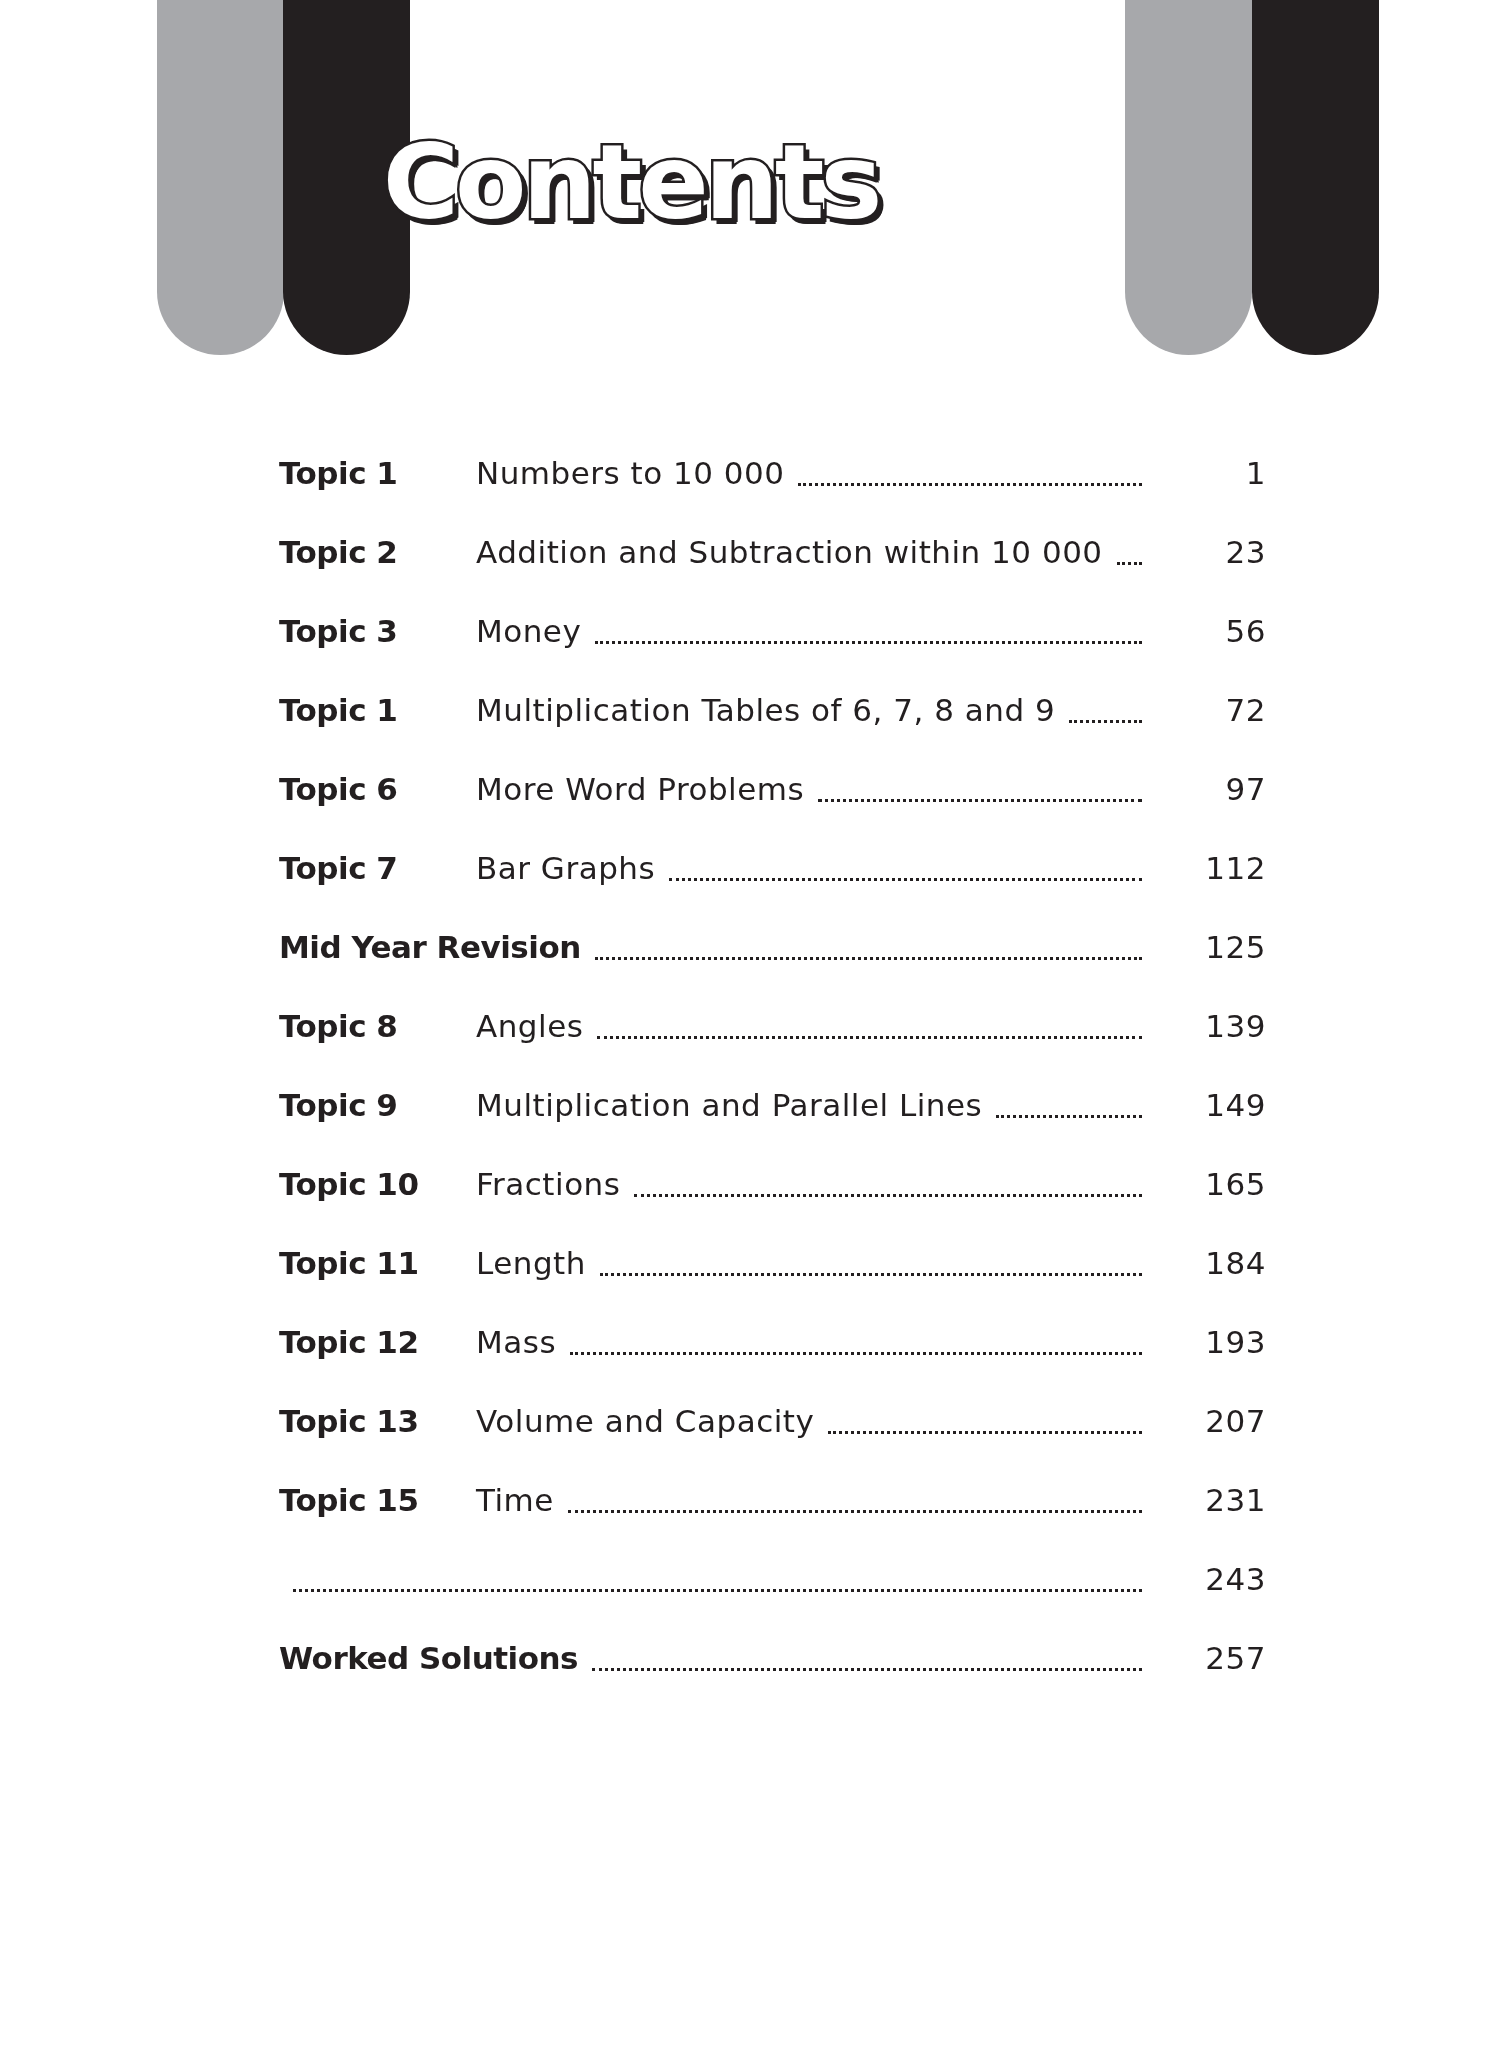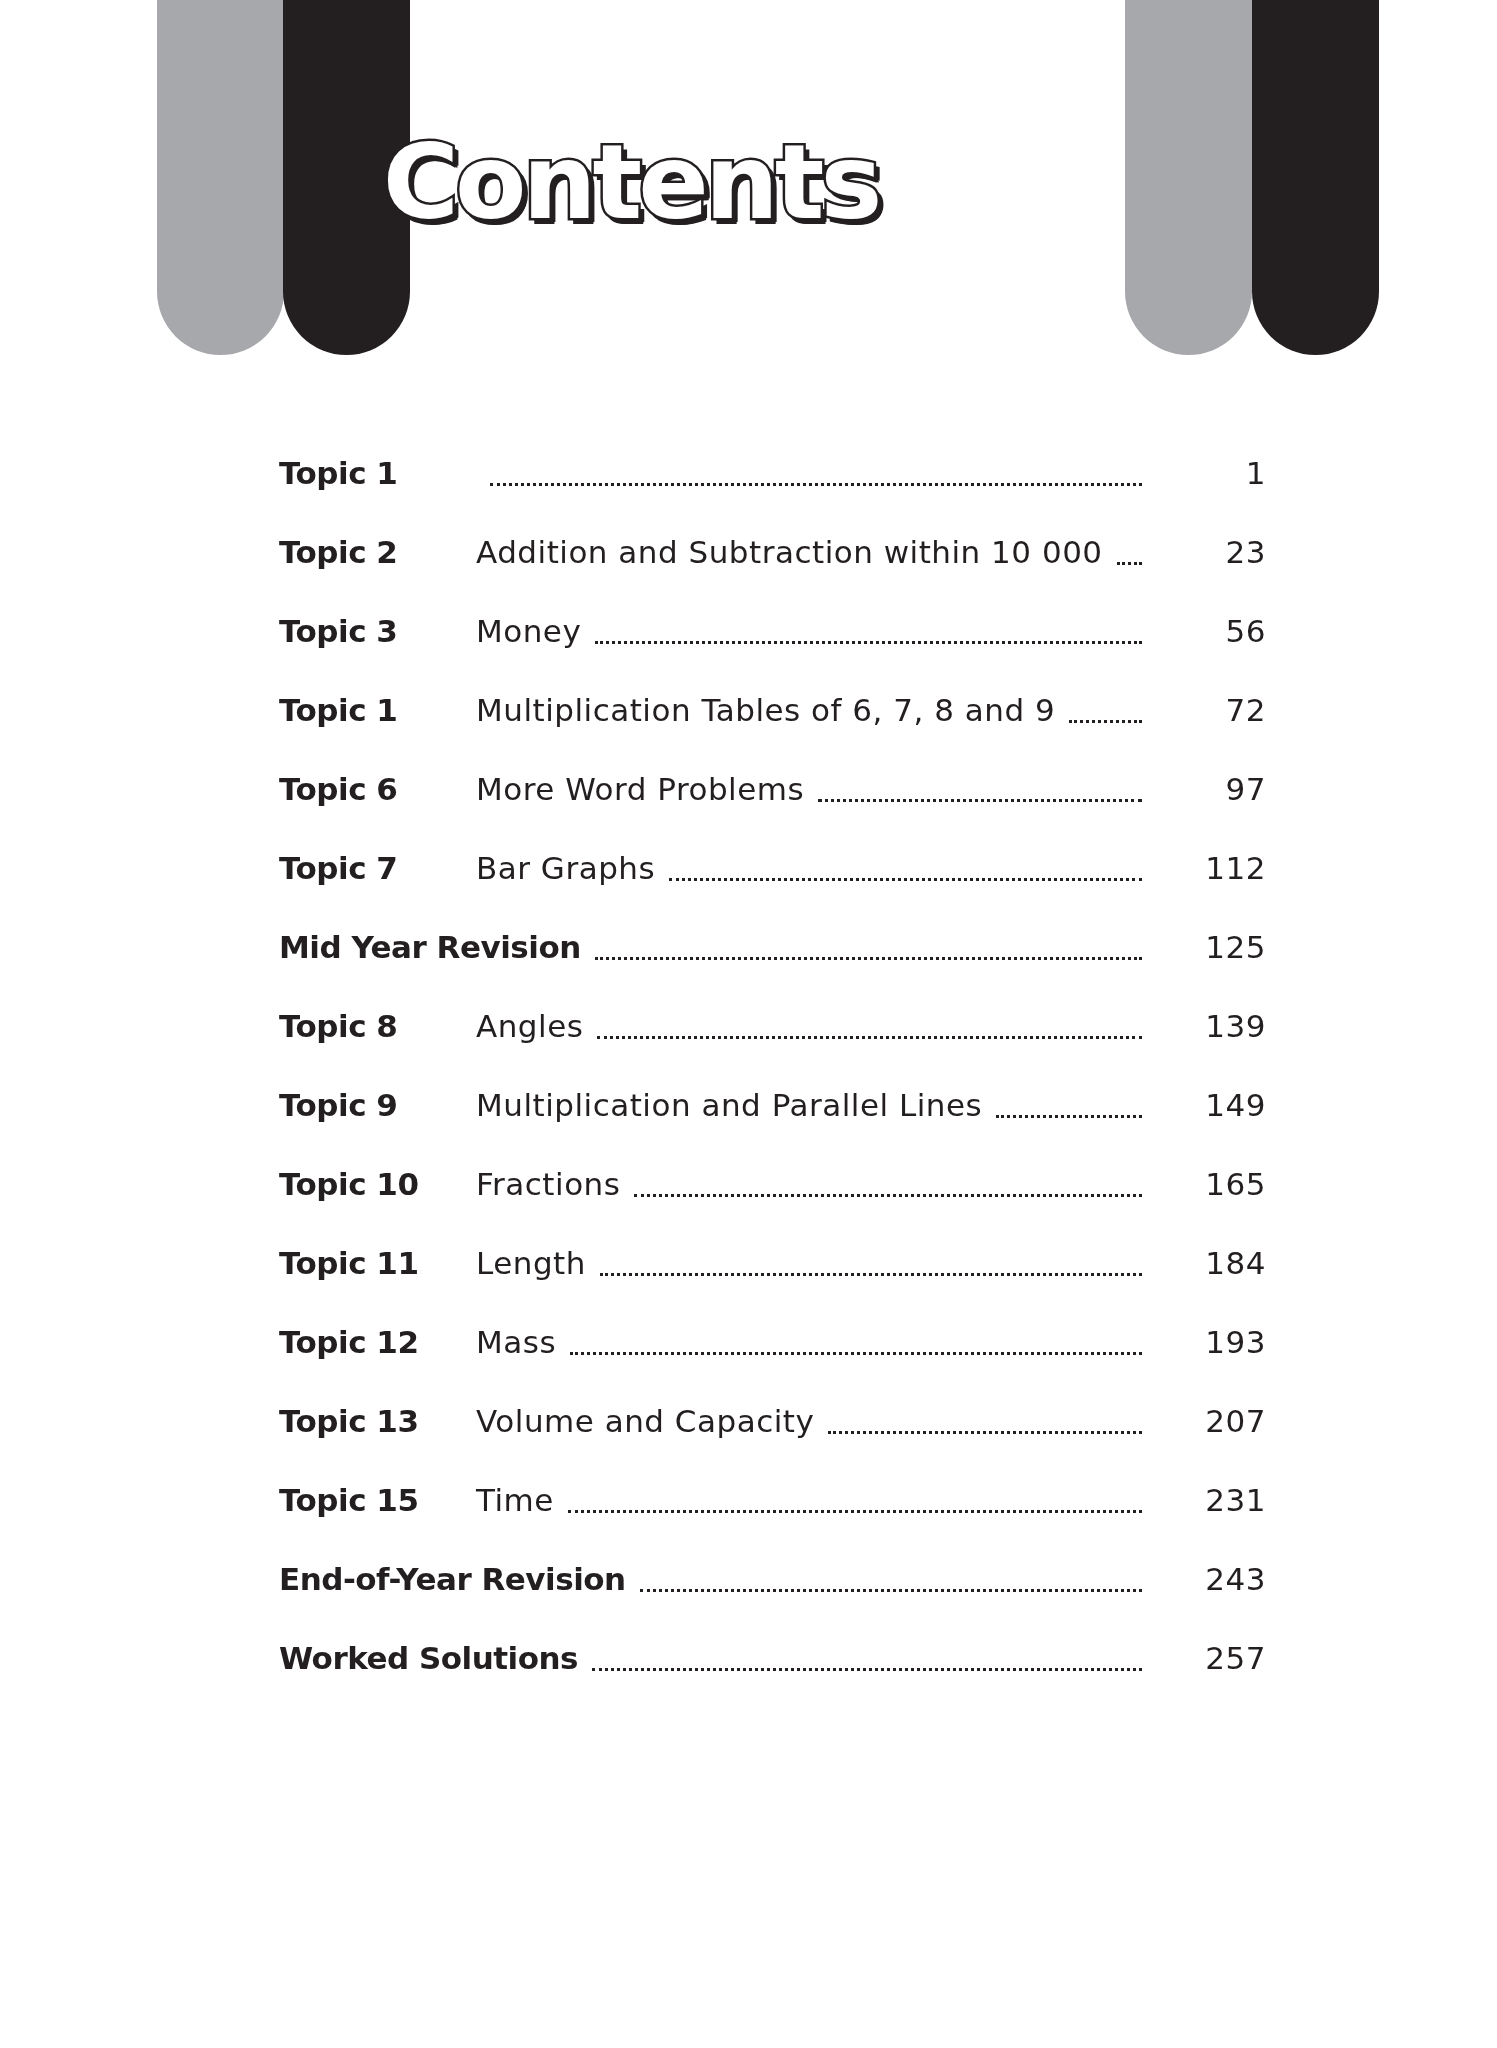--- a/index.html
+++ b/index.html
@@ -101,20 +101,21 @@
 <div class="bar gray" style="left:1125px;"></div>
 <div class="bar black" style="left:1252px;"></div>
 
 <div class="title-wrap">
   <div class="title">Contents</div>
 </div>
 
 <div class="toc" id="toc">
     <div class="toc-row">
       <span class="toc-label">Topic 1</span>
+      <span class="toc-title">Numbers to 10 000</span>
       <span class="toc-leader"></span>
       <span class="leader-end"></span>
       <span class="toc-page">1</span>
     </div>
     <div class="toc-row">
       <span class="toc-label">Topic 2</span>
       <span class="toc-title">Addition and Subtraction within 10 000</span>
       <span class="toc-leader"></span>
       <span class="leader-end"></span>
       <span class="toc-page">23</span>
@@ -196,21 +197,20 @@
       <span class="toc-page">207</span>
     </div>
     <div class="toc-row">
       <span class="toc-label">Topic 15</span>
       <span class="toc-title">Time</span>
       <span class="toc-leader"></span>
       <span class="leader-end"></span>
       <span class="toc-page">231</span>
     </div>
     <div class="toc-row full">
-      <span class="toc-label">End-of-Year Revision</span>
       <span class="toc-leader"></span>
       <span class="leader-end"></span>
       <span class="toc-page">243</span>
     </div>
     <div class="toc-row full">
       <span class="toc-label">Worked Solutions</span>
       <span class="toc-leader"></span>
       <span class="leader-end"></span>
       <span class="toc-page">257</span>
     </div>

